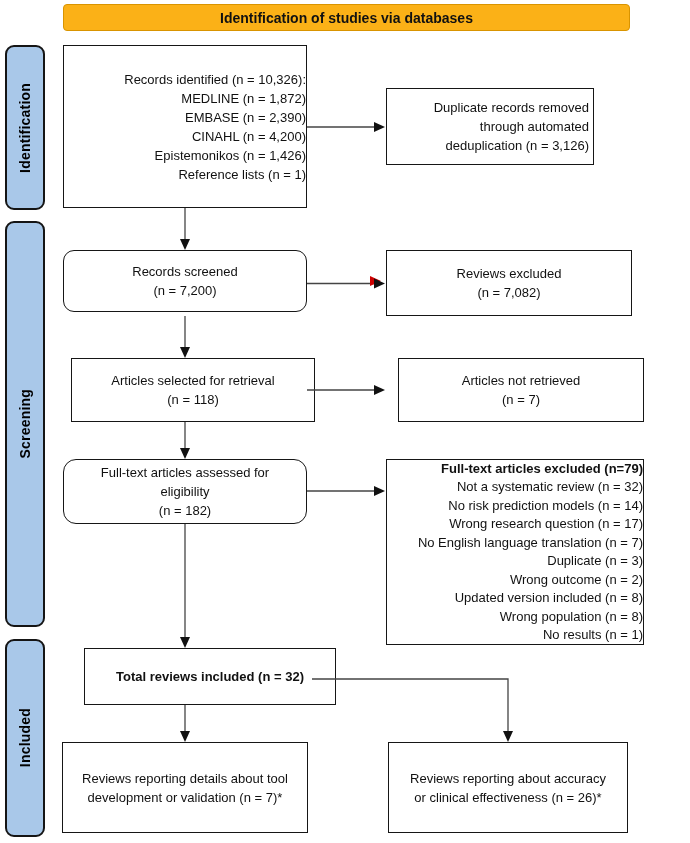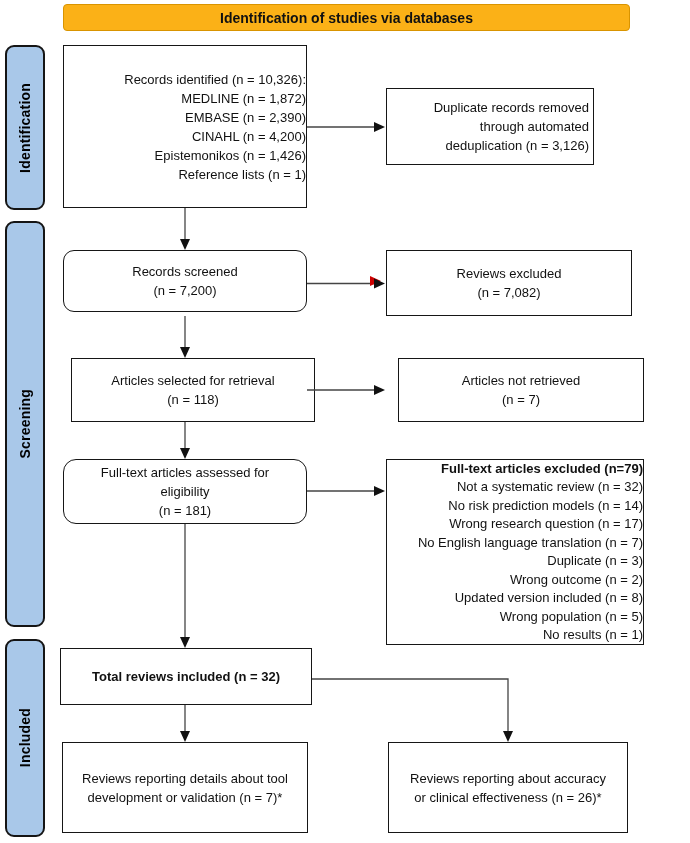--- a/index.html
+++ b/index.html
@@ -21,21 +21,21 @@
   .stage-label{
     writing-mode:vertical-rl;transform:rotate(180deg);
     font-weight:bold;font-size:14px;color:#000;letter-spacing:.2px;white-space:nowrap;
   }
   .box{
     position:absolute;background:#fff;border:1.5px solid #161616;box-sizing:border-box;
     font-size:13px;line-height:19px;color:#111;
   }
   .box.center{display:flex;flex-direction:column;align-items:center;justify-content:center;text-align:center;}
   .box.leftalign{display:flex;flex-direction:column;justify-content:center;text-align:right;}
-  .bold{font-weight:bold;}
+  .bold{font-weight:bold;margin-left:24px;}
   .src-line{padding-left:38px;white-space:nowrap;}
   .id-title{padding-left:18px;white-space:nowrap;}
   .reason{white-space:nowrap;line-height:18.5px;}
   .arrows{position:absolute;left:0;top:0;pointer-events:none;}
 </style>
 </head>
 <body>
 
 <div class="canvas">
 
@@ -81,33 +81,33 @@
     <div>(n = 118)</div>
   </div>
 
   <div class="box center" style="left:386px;top:358px;width:246px;height:64px;margin-left:12px;">
     <div>Articles not retrieved</div>
     <div>(n = 7)</div>
   </div>
 
   <div class="box center" style="left:63px;top:459px;width:244px;height:65px;border-radius:13px;">
     <div style="width:215px;">Full-text articles assessed for eligibility</div>
-    <div>(n = 181)</div>
+    <div>(n = 182)</div>
   </div>
 
   <div class="box leftalign" style="left:386px;top:459px;width:258px;height:186px;padding-left:8px;">
     <div class="reason bold">Full-text articles excluded (n=79)</div>
     <div class="reason">Not a systematic review (n = 32)</div>
     <div class="reason">No risk prediction models (n = 14)</div>
     <div class="reason">Wrong research question (n = 17)</div>
     <div class="reason">No English language translation (n = 7)</div>
     <div class="reason">Duplicate (n = 3)</div>
     <div class="reason">Wrong outcome (n = 2)</div>
     <div class="reason">Updated version included (n = 8)</div>
-    <div class="reason">Wrong population (n = 5)</div>
+    <div class="reason">Wrong population (n = 8)</div>
     <div class="reason">No results (n = 1)</div>
   </div>
 
   <div class="box center bold" style="left:60px;top:648px;width:252px;height:57px;">
     <div>Total reviews included (n = 32)</div>
   </div>
 
   <div class="box center" style="left:62px;top:742px;width:246px;height:91px;">
     <div style="width:235px;">Reviews reporting details about tool development or validation (n = 7)*</div>
   </div>

